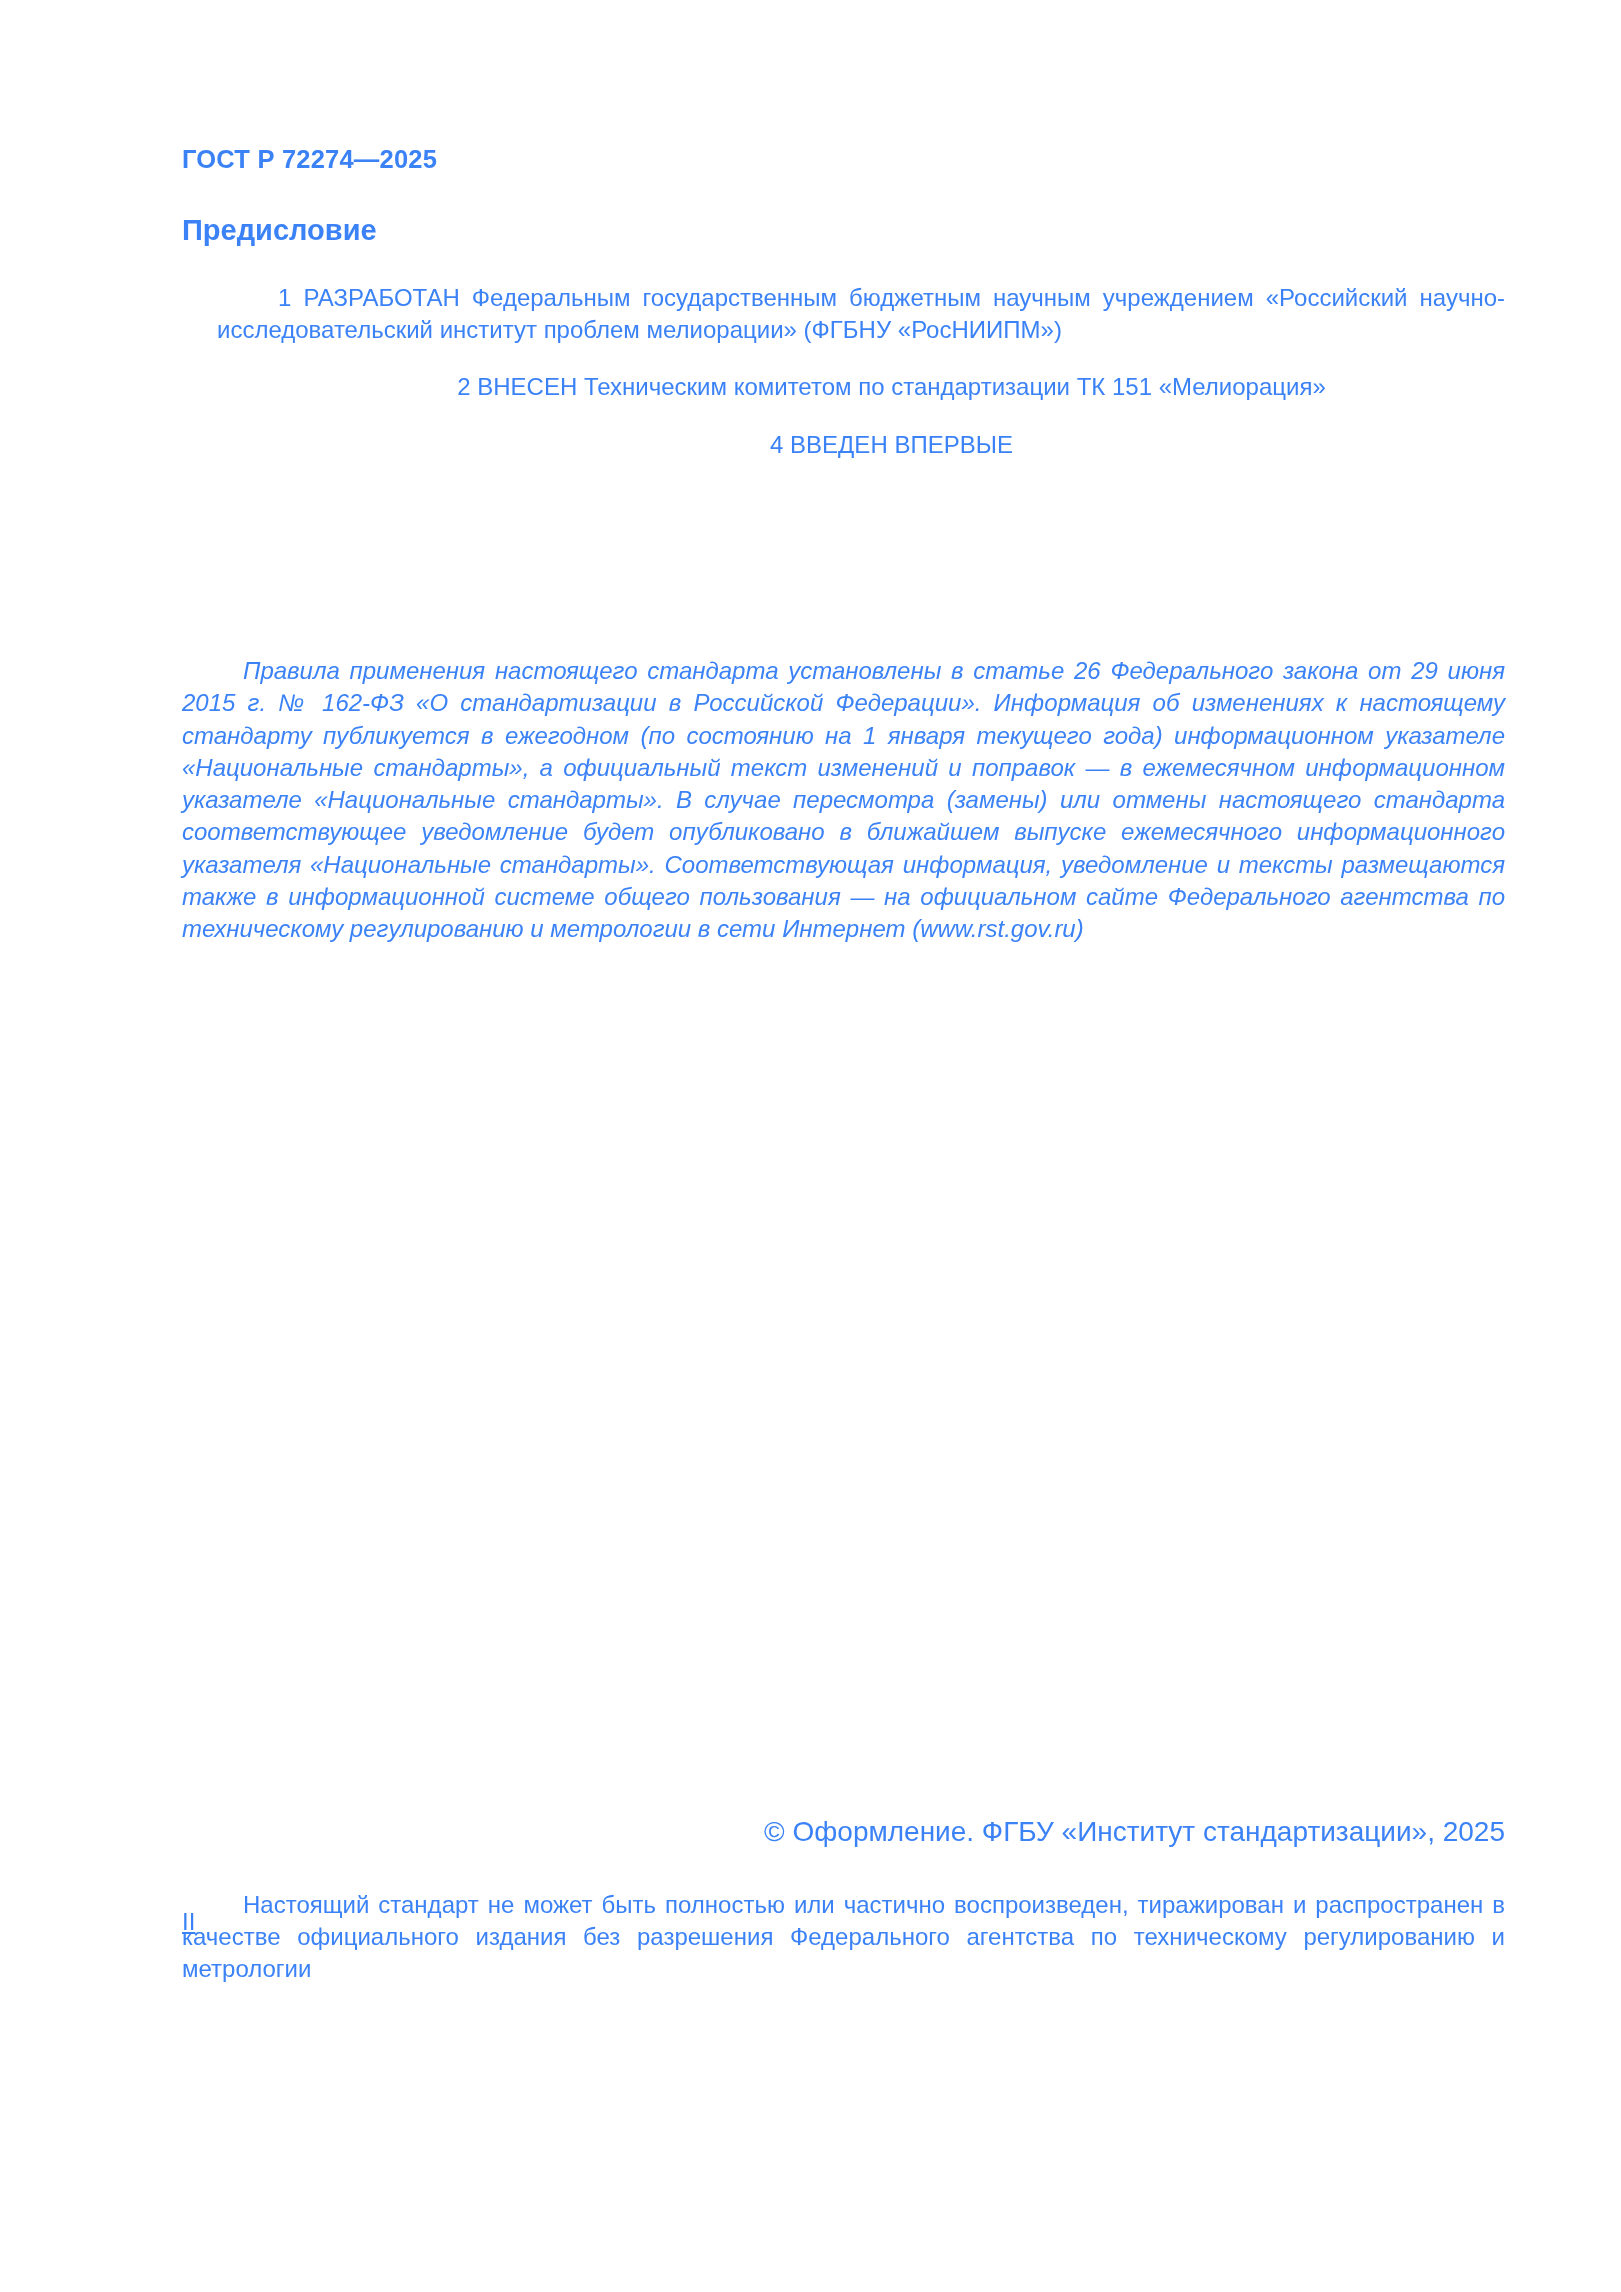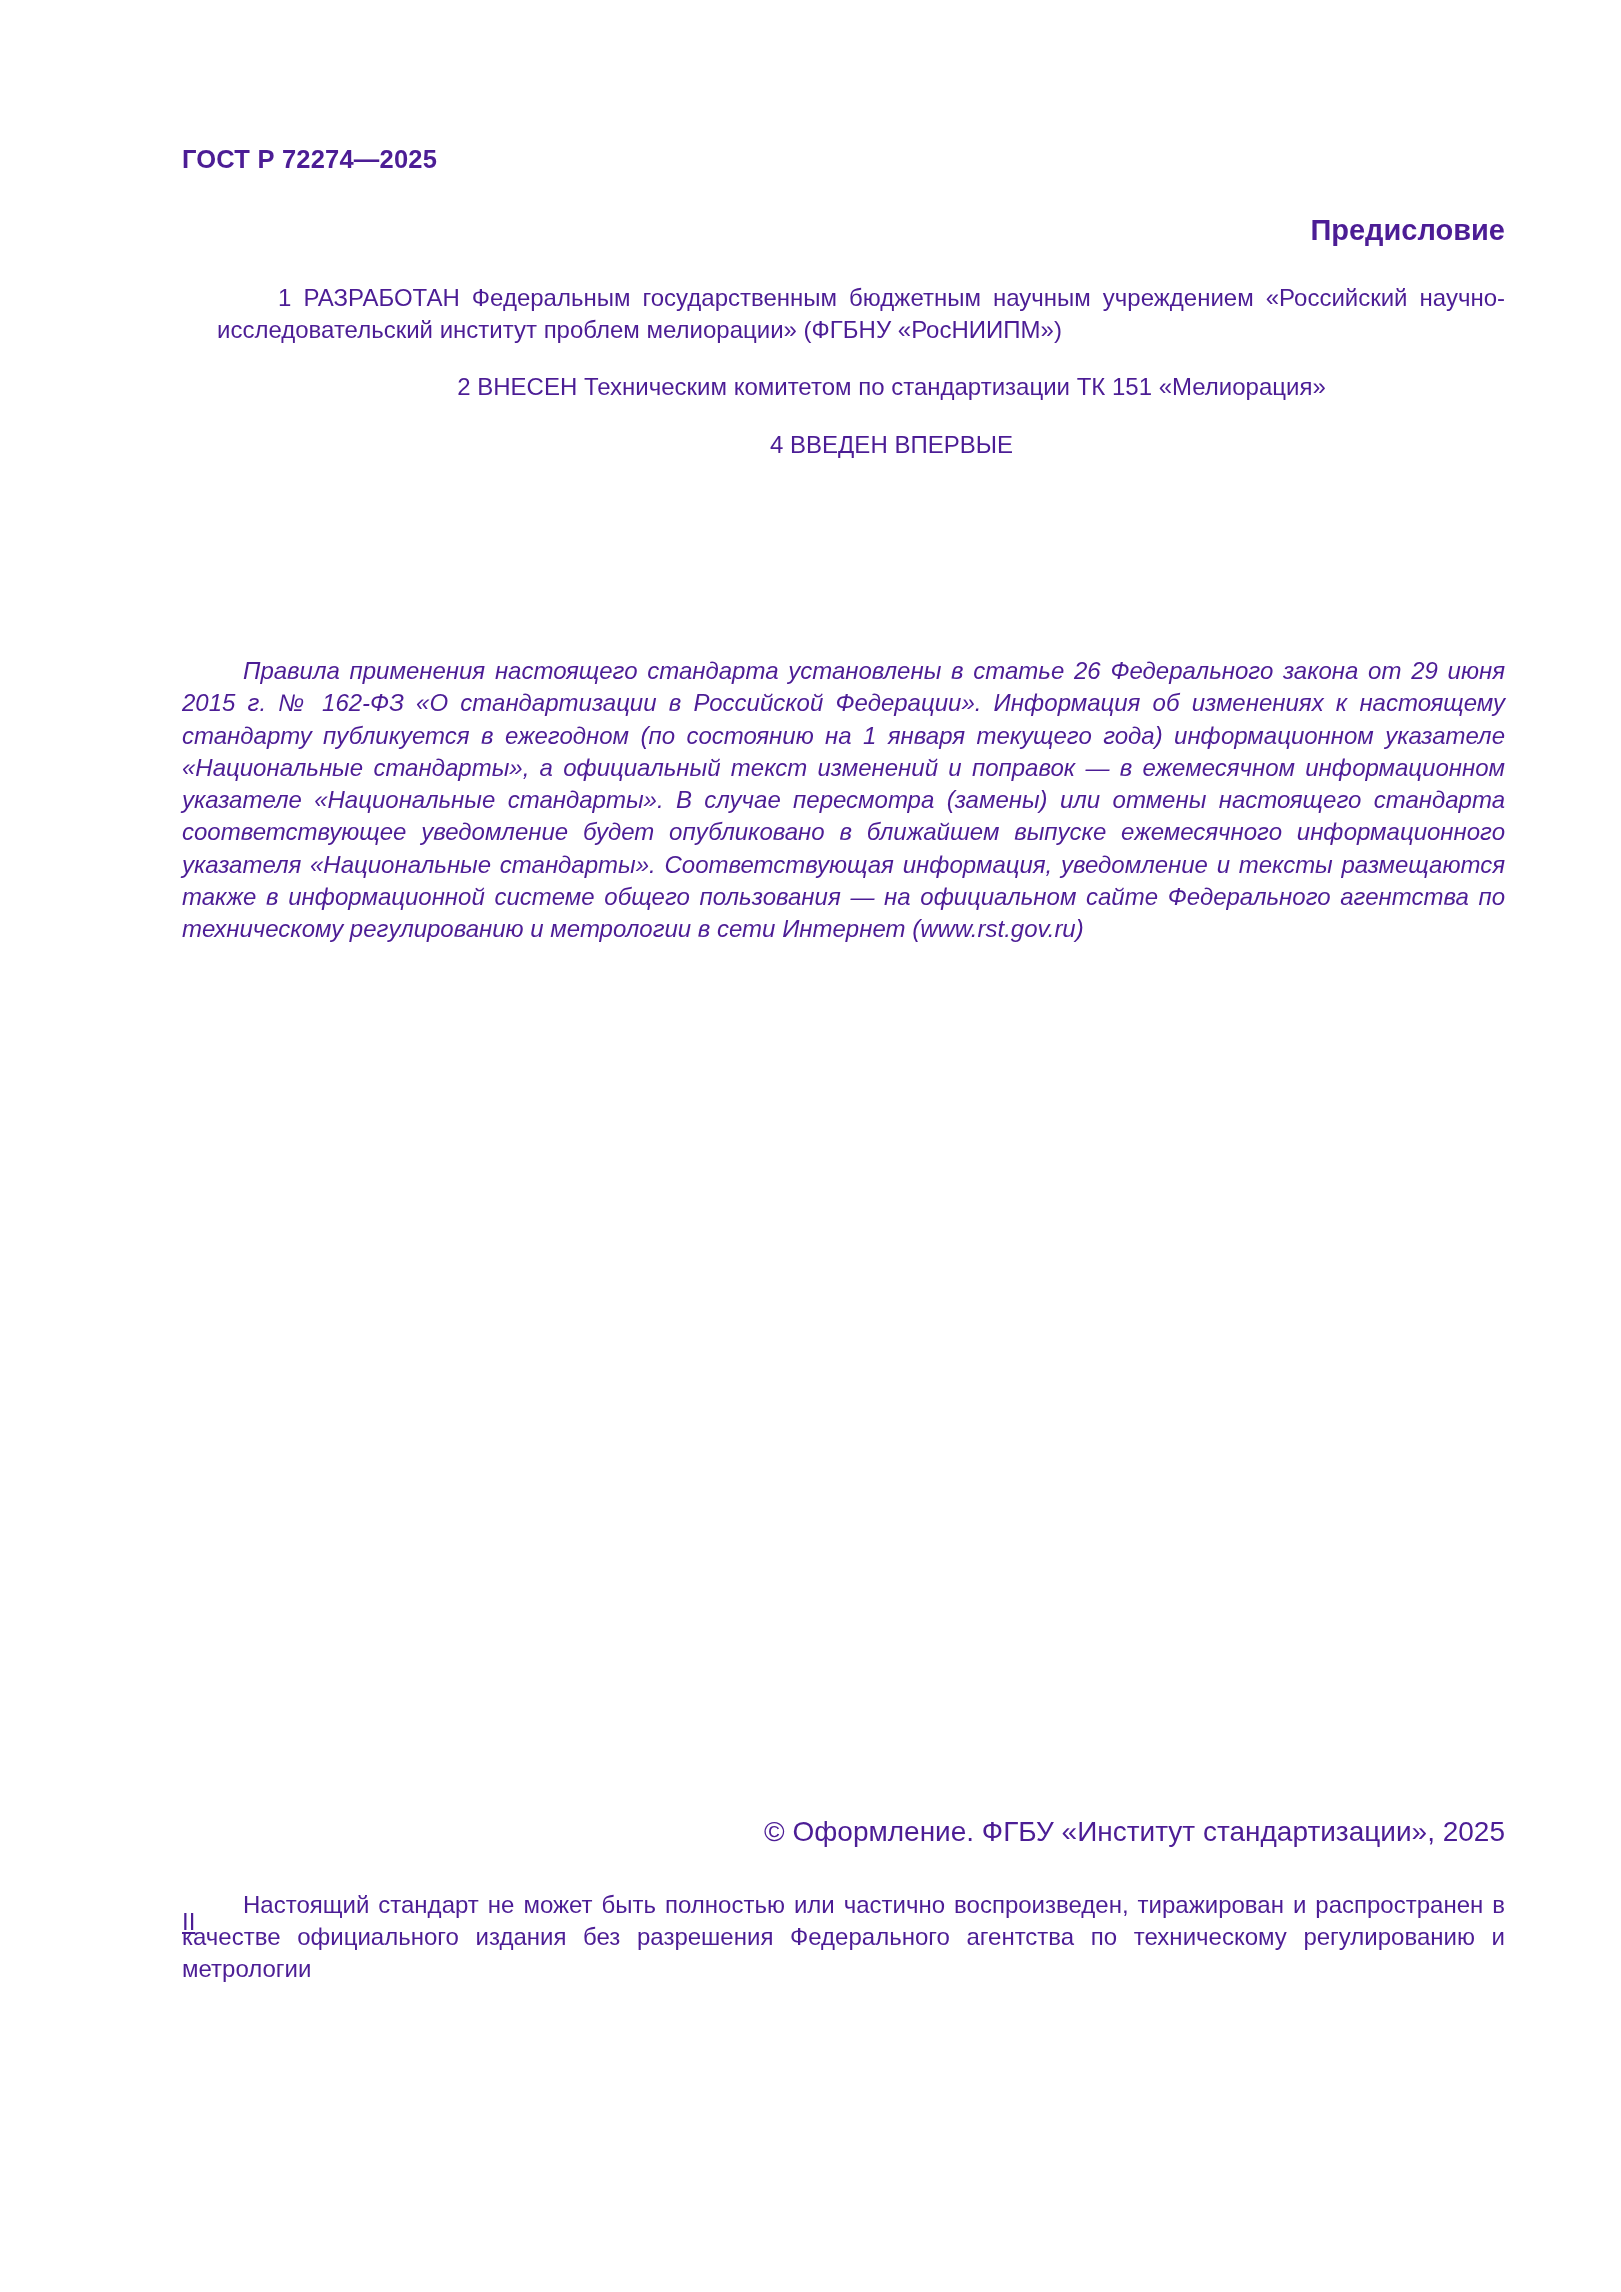--- a/index.html
+++ b/index.html
@@ -7,21 +7,21 @@
     padding: 0;
     background: #ffffff;
   }
   .page {
     position: relative;
     width: 1621px;
     height: 2293px;
     margin: 0 auto;
     background: #ffffff;
     font-family: "Liberation Sans", sans-serif;
-    color: #4c1d95;
+    color: #3b82f6;
     box-sizing: border-box;
     overflow: hidden;
   }
   .content {
     position: absolute;
     left: 182px;
     top: 0;
     width: 1323px;
     height: 2293px;
   }
@@ -31,21 +31,21 @@
     left: 0;
     font-size: 25.5px;
     font-weight: bold;
     letter-spacing: 0.2px;
   }
   .doc-title {
     position: absolute;
     top: 214px;
     left: 0;
     width: 1323px;
-    text-align: right;
+    text-align: left;
     font-size: 29px;
     font-weight: bold;
   }
   .clauses {
     position: absolute;
     top: 282px;
     left: 0;
     width: 1323px;
   }
   .clause {

